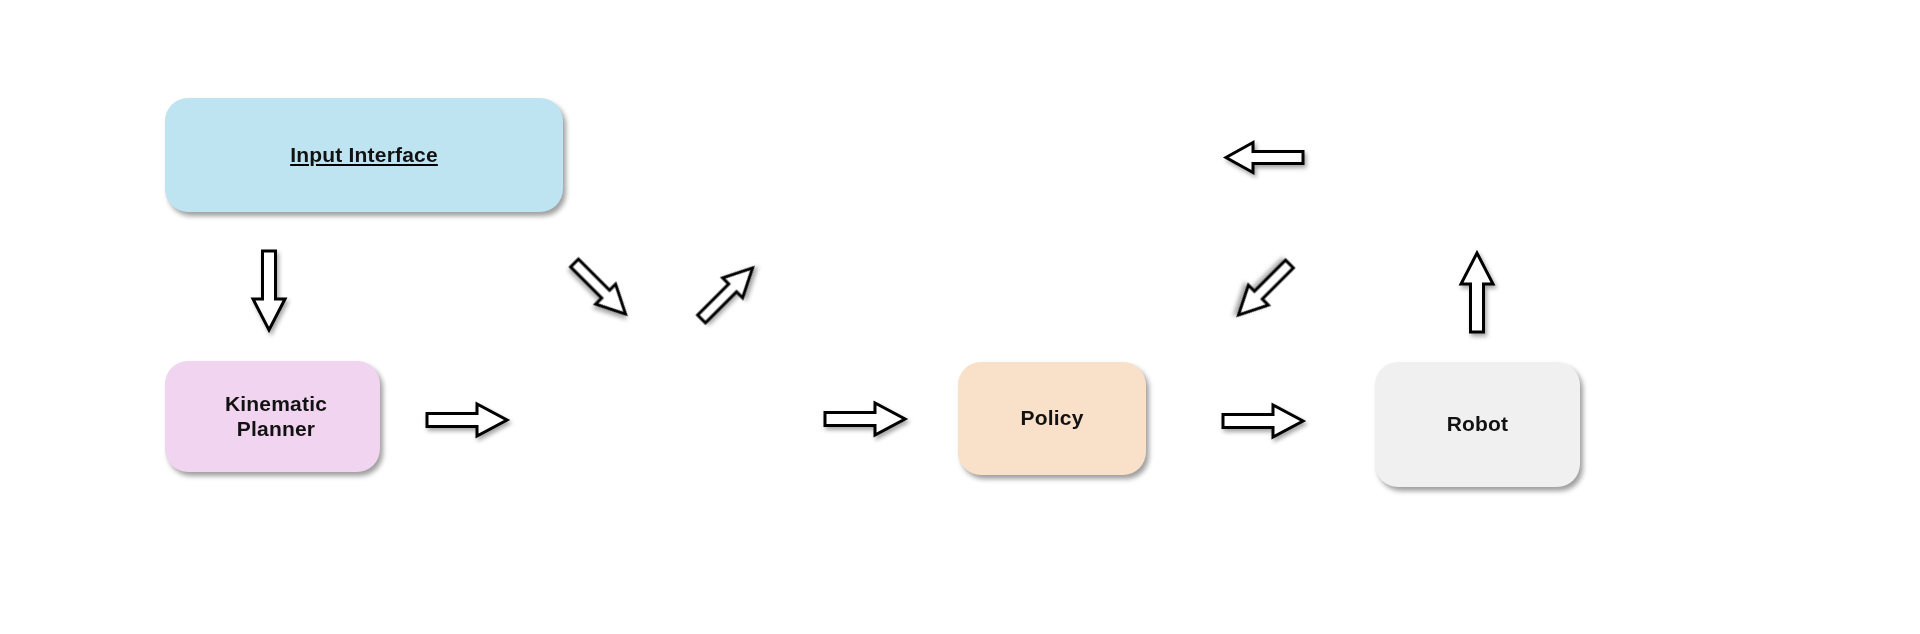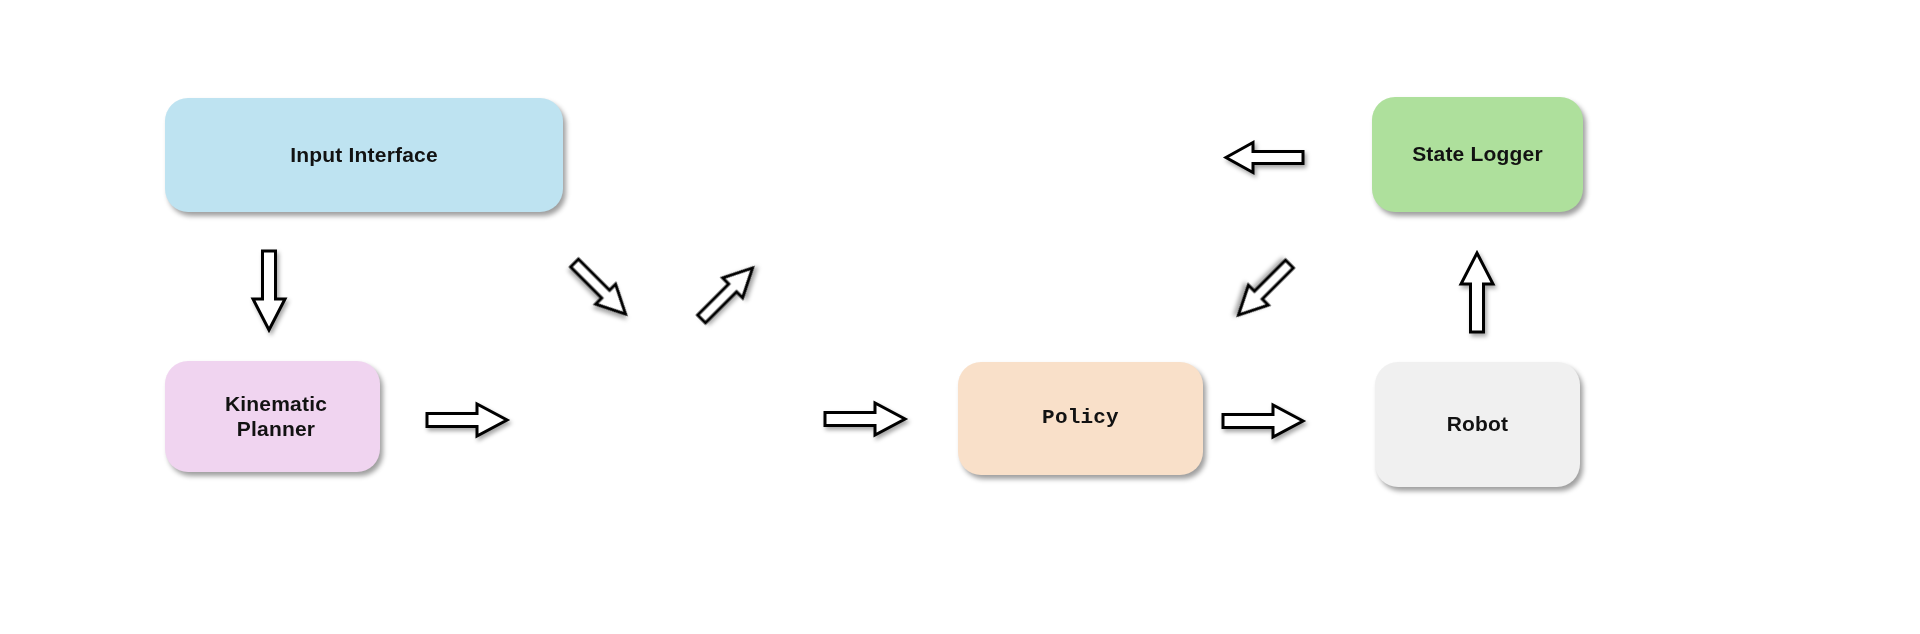--- a/index.html
+++ b/index.html
@@ -46,49 +46,46 @@
     overflow: visible;
   }
   .arrow polygon {
     fill: #ffffff;
     stroke: #000000;
     stroke-width: 3;
     stroke-linejoin: miter;
   }
 
   
-  #n-input       { left: 165px;  top: 98px;  width: 398px; height: 114px; background: #BEE3F1; }
+  #n-input       { left: 165px;  top: 98px;  width: 398px; height: 114px; background: #BEE3F1; text-decoration: underline; }
   #n-output      { left: 767px;  top: 98px;  width: 400px; height: 114px; background: #BEE3F1; }
   #n-statelogger { left: 1372px; top: 97px;  width: 211px; height: 115px; background: #AEE09C; }
   #n-kinematic   { left: 165px;  top: 361px; width: 208px; height: 111px; background: #F0D4F0; padding-left: 7px; }
   #n-motion      { left: 562px;  top: 358px; width: 208px; height: 115px; background: #AEE09C; }
-  #n-policy      { left: 958px;  top: 362px; width: 245px; height: 113px; background: #F9E0C9; font-family: Liberation Mono, monospace; }
+  #n-policy      { left: 958px;  top: 362px; width: 188px; height: 113px; background: #F9E0C9; }
   #n-robot       { left: 1375px; top: 362px; width: 205px; height: 125px; background: #F0F0F0; }
 
   
   #a-input-kin   { left: 250px;  top: 249px; width: 38px; height: 84px; }
   #a-rob-log     { left: 1458px; top: 250px; width: 38px; height: 84px; }
   #a-kin-mot     { left: 425px;  top: 401px; width: 85px; height: 38px; }
   #a-mot-pol     { left: 823px;  top: 400px; width: 85px; height: 38px; }
   #a-pol-rob     { left: 1221px; top: 402px; width: 85px; height: 38px; }
   #a-log-out     { left: 1223px; top: 140px; width: 82px; height: 35px; }
   #a-input-mot   { left: 562px;  top: 272px; width: 76px; height: 33px; transform: rotate(45deg); }
   #a-mot-out     { left: 689px;  top: 277px; width: 76px; height: 33px; transform: rotate(-45deg); }
   #a-log-pol     { left: 1226px; top: 273px; width: 76px; height: 33px; transform: rotate(135deg); }
 </style>
 </head>
 <body>
 
 <div class="canvas">
 
   <div class="node" id="n-input">
     <span class="label">Input Interface</span>
-  </div>
-  <div class="node" id="n-statelogger">
-    <span class="label">State Logger</span>
   </div>
   <div class="node" id="n-kinematic">
     <span class="label">Kinematic
 Planner</span>
   </div>
   <div class="node" id="n-policy">
     <span class="label">Policy</span>
   </div>
   <div class="node" id="n-robot">
     <span class="label">Robot</span>

